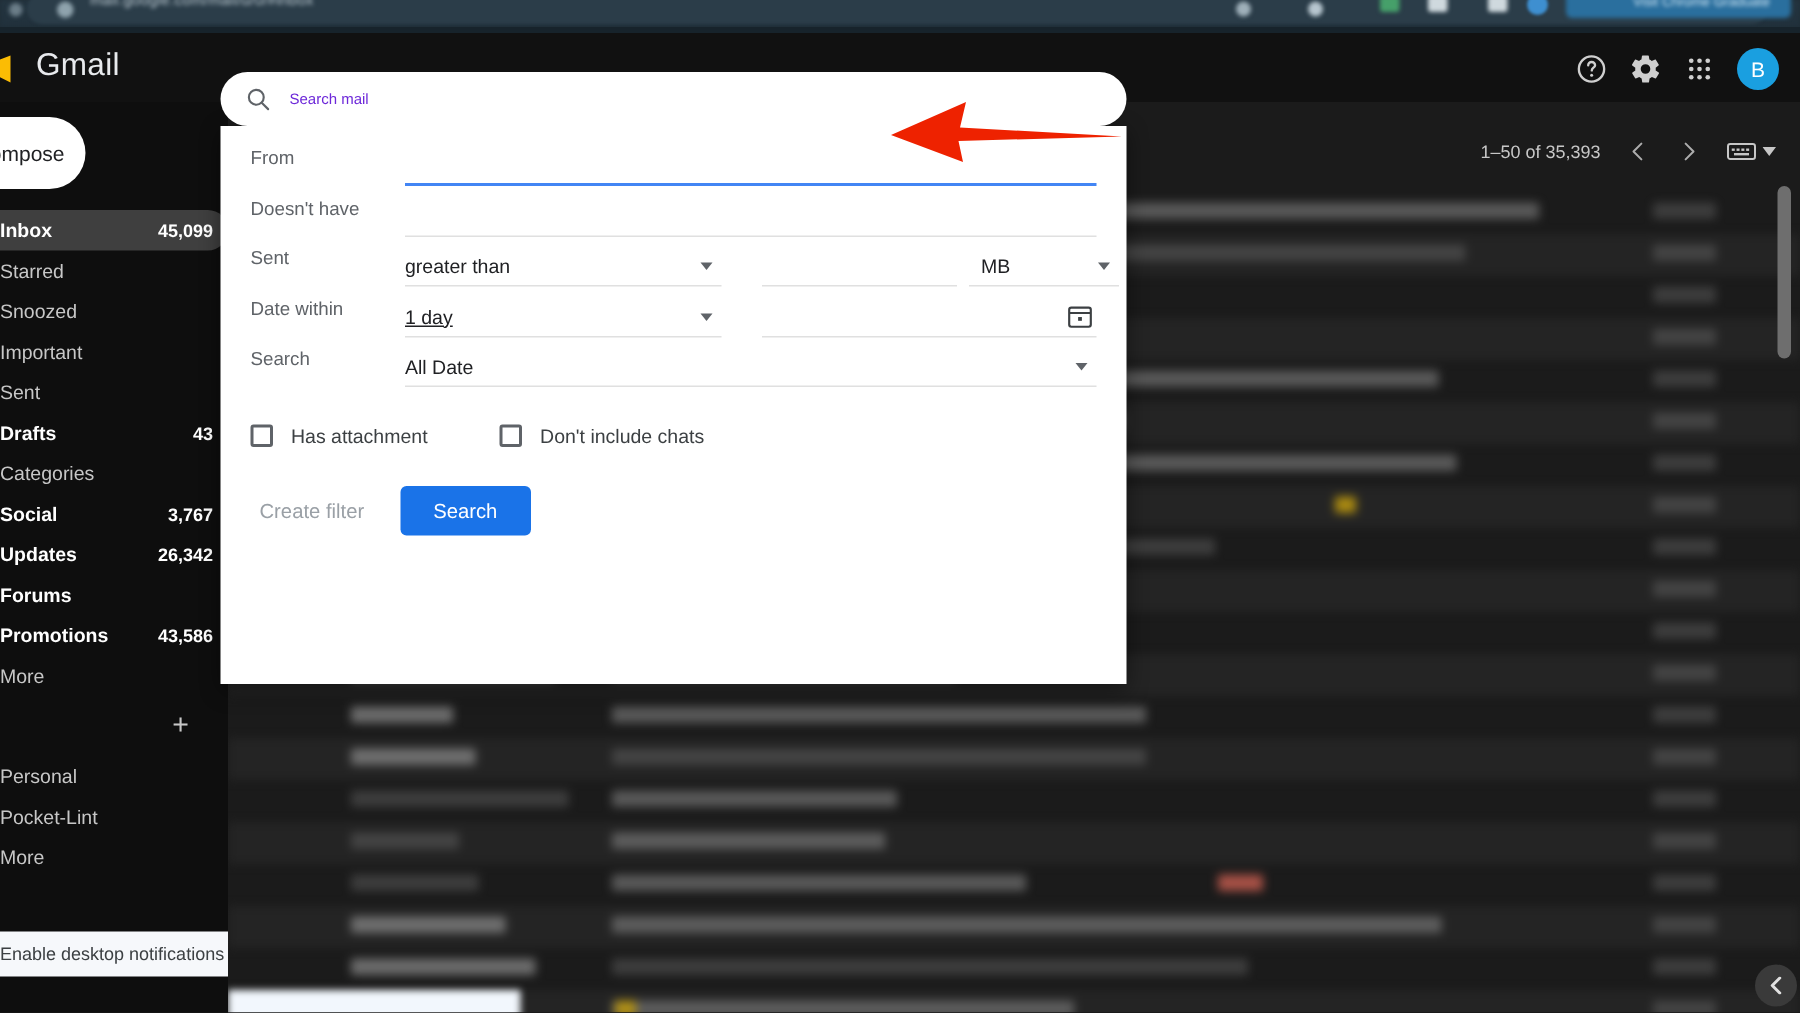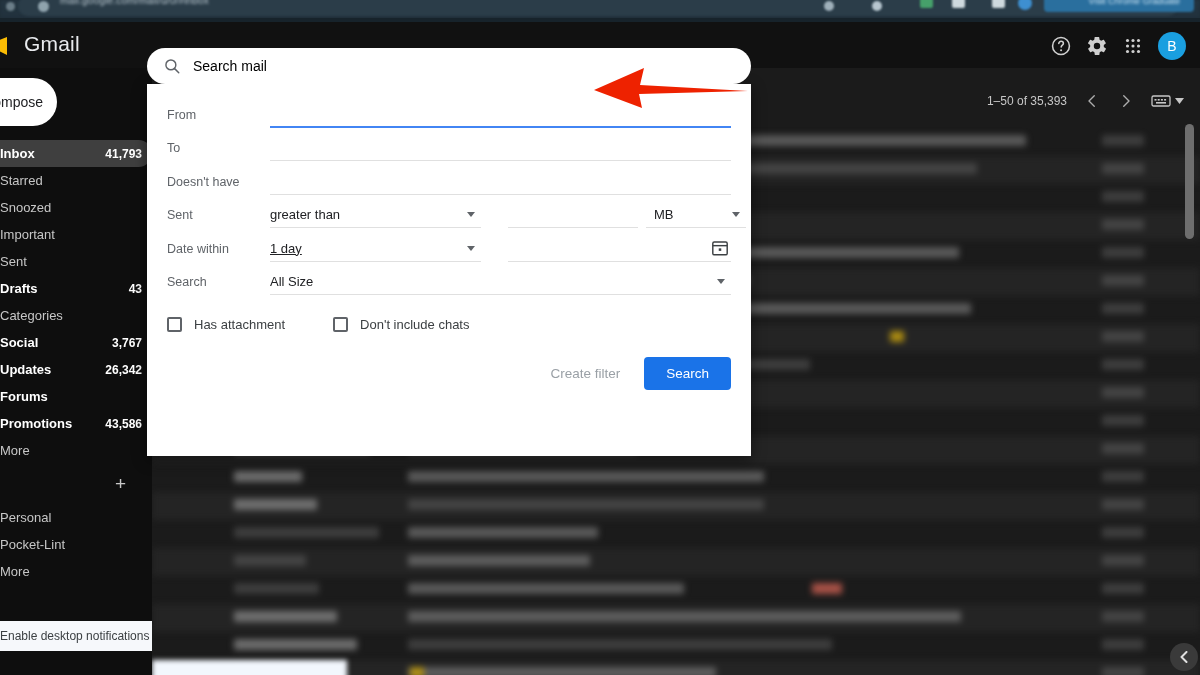--- a/index.html
+++ b/index.html
@@ -71,21 +71,21 @@
   .g-logo { position: absolute; left: -18px; top: 9px; display: flex; align-items: center; }
   .g-logo-mark { width: 34px; height: 26px; margin-right: 8px; }
   .g-logo-text { font-size: 21px; color: #e8eaed; letter-spacing: .2px; }
 
   .searchbar {
     position: absolute; left: 147px; top: 26px; width: 604px; height: 36px;
     background: #ffffff; border-radius: 18px;
     display: flex; align-items: center; padding: 0 16px; z-index: 30;
   }
   .searchbar .s-icon { width: 18px; height: 18px; margin-right: 12px; flex: none; }
-  .searchbar .s-ph { font-size: 14px; color: #000000; }
+  .searchbar .s-ph { font-size: 10px; color: #6d28d9; }
 
   .hdr-right {
     position: absolute; right: 14px; top: 10px;
     display: flex; align-items: center; gap: 14px;
   }
   .hdr-ic { width: 22px; height: 22px; opacity: .92; cursor: pointer; }
   .hdr-avatar {
     width: 28px; height: 28px; border-radius: 50%; background: #1a9fe0;
     color: #fff; font-size: 14px; display: flex; align-items: center;
     justify-content: center; cursor: pointer;
@@ -169,21 +169,21 @@
   }
 
   
   .dialog {
     position: absolute; left: 147px; top: 62px; width: 604px; height: 372px;
     background: #ffffff; z-index: 20;
     box-shadow: 0 4px 14px rgba(0,0,0,.45);
     padding: 14px 20px 0 20px;
   }
   .field-row {
-    display: flex; align-items: center; height: 33.5px;
+    display: flex; height: 33.5px;
   }
   .f-label {
     width: 103px; flex: none; font-size: 12.5px; color: #5f6368;
   }
   .f-input {
     flex: 1; height: 26px; border: none; border-bottom: 1px solid #e0e0e0;
     background: transparent; font-size: 13px; color: #202124; outline: none;
     font-family: "Liberation Sans", sans-serif;
   }
   .f-input.focused { border-bottom: 2px solid #4285f4; }
@@ -222,21 +222,21 @@
   }
   .chk-wrap { display: flex; align-items: center; cursor: pointer; }
   .chk {
     width: 15px; height: 15px; border: 2px solid #5f6368; border-radius: 2px;
     flex: none;
   }
   .chk-label { font-size: 13px; color: #3c4043; margin-left: 12px; }
   .gap-2 { margin-left: 48px; }
 
   .actions {
-    display: flex; align-items: center; justify-content: flex-end;
+    display: flex; align-items: center; 
     gap: 18px; margin-top: 14px;
   }
   .btn-text {
     font-size: 13.5px; color: #9aa0a6; padding: 8px 6px; cursor: pointer;
   }
   .btn-primary {
     background: #1a73e8; color: #ffffff; font-size: 13.5px;
     padding: 9px 22px; border-radius: 4px; border: none; cursor: pointer;
     font-family: "Liberation Sans", sans-serif;
   }
@@ -308,21 +308,21 @@
       </div>
     </div>
 
     <div class="sidebar">
       <div class="compose">
         <span>Compose</span>
       </div>
       <div class="nav" id="nav-primary">
           <div class="nav-item active">
             <span class="n-label">Inbox</span>
-            <span class="n-count">41,793</span>
+            <span class="n-count">45,099</span>
           </div>
           <div class="nav-item">
             <span class="n-label">Starred</span>
           </div>
           <div class="nav-item">
             <span class="n-label">Snoozed</span>
           </div>
           <div class="nav-item">
             <span class="n-label">Important</span>
           </div>
@@ -524,24 +524,20 @@
       <span class="s-ph">Search mail</span>
     </div>
 
     <div class="dialog">
 
       <div class="field-row">
         <span class="f-label">From</span>
         <input class="f-input focused" value="" style="">
       </div>
       <div class="field-row">
-        <span class="f-label">To</span>
-        <input class="f-input" value="" style="">
-      </div>
-      <div class="field-row">
         <span class="f-label">Doesn't have</span>
         <input class="f-input" value="" style="">
       </div>
 
       <div class="field-row">
         <span class="f-label">Sent</span>
         <div class="sel sel-size">
           <span>greater than</span>
           <span class="arrow"></span>
         </div>
@@ -566,21 +562,21 @@
             <rect x="2" y="3.4" width="16" height="14.2" rx="1.6" fill="none" stroke="#3c4043" stroke-width="1.6"></rect>
             <path d="M2 7.4 H18" stroke="#3c4043" stroke-width="1.6"></path>
             <rect x="8.6" y="10.4" width="2.8" height="2.8" fill="#3c4043"></rect>
           </svg>
         </div>
       </div>
 
       <div class="field-row">
         <span class="f-label">Search</span>
         <div class="sel sel-search">
-          <span>All Size</span>
+          <span>All Date</span>
           <span class="arrow"></span>
         </div>
       </div>
 
       <div class="checks">
         <span class="chk-wrap">
           <span class="chk"></span>
           <span class="chk-label">Has attachment</span>
         </span>
         <span class="chk-wrap gap-2">

